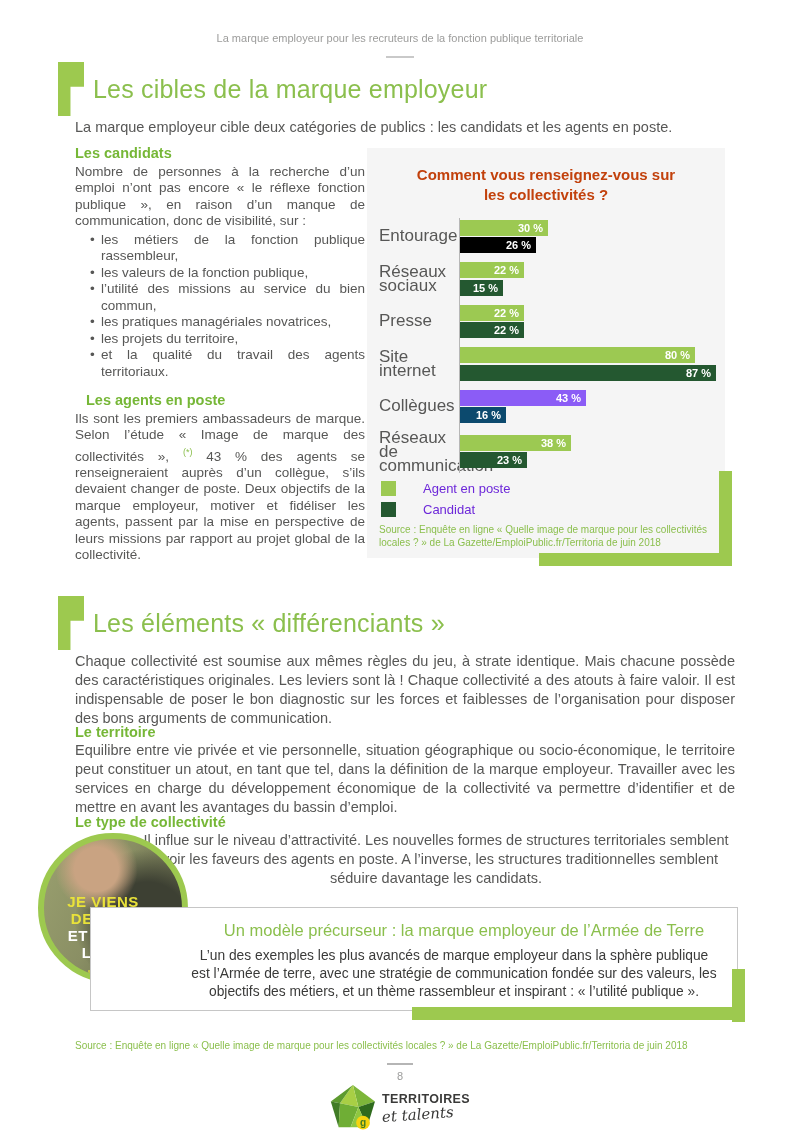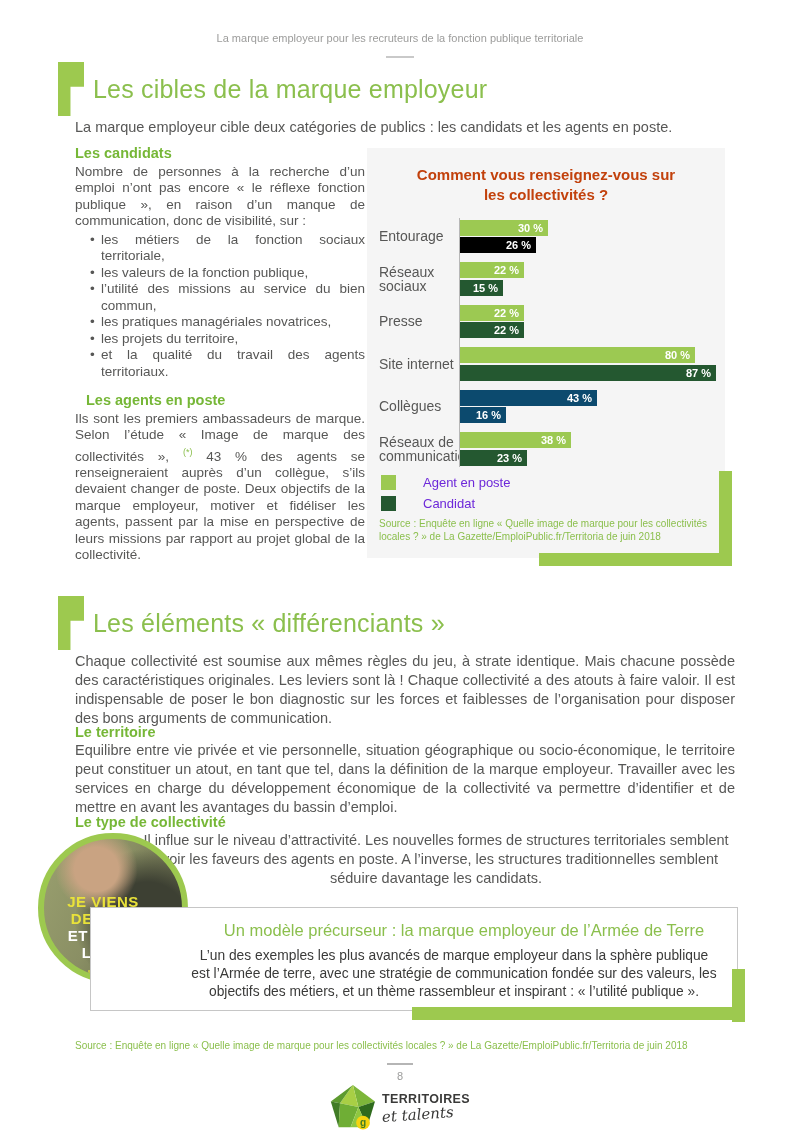--- a/index.html
+++ b/index.html
@@ -28,21 +28,21 @@
 
   
   .chart-box{position:absolute;left:367px;top:148px;width:358px;height:410px;background:#f5f5f5;}
   .accent{background:#9dc94f;position:absolute;}
   .chart-box .acc-v{right:-7px;bottom:-8px;width:13px;height:95px;}
   .chart-box .acc-h{right:-7px;bottom:-8px;width:193px;height:13px;}
   .chart-title{padding:17px 38px 0 38px;text-align:center;font-weight:bold;font-size:15px;line-height:20px;color:#c2410c;}
   .chart-rows{position:relative;margin:13px 10px 0 12px;}
   .axis-line{position:absolute;left:80px;top:0;bottom:0;width:1px;background:#b7b7b7;}
   .chart-group{display:flex;align-items:center;margin-bottom:6px;}
-  .cat-label{width:80px;font-size:14px;line-height:14px;color:#575756;flex:0 0 auto;padding-right:3px;box-sizing:border-box;}
+  .cat-label{width:80px;font-size:17px;line-height:14px;color:#575756;flex:0 0 auto;padding-right:3px;box-sizing:border-box;}
   .bar-col{flex:1;}
   .bar{height:16px;margin:1.5px 0;color:#fff;font-weight:bold;font-size:11px;line-height:16px;text-align:right;padding-right:5px;box-sizing:border-box;min-width:30px;}
   .legend{margin:8px 0 0 14px;}
   .legend-row{display:flex;align-items:center;margin-bottom:6px;}
   .legend-sq{width:15px;height:15px;margin-right:27px;flex:0 0 auto;}
   .legend-label{font-size:13px;color:#6d28d9;}
   .chart-source{margin:6px 18px 0 12px;font-size:10px;line-height:13px;color:#8bbf4d;}
 
   
   .para{position:absolute;left:75px;width:660px;font-size:14.5px;line-height:19px;text-align:justify;margin:0;}
@@ -86,21 +86,21 @@
   <div class="bracket"></div>
   <h1 class="sec-title">Les cibles de la marque employeur</h1>
 </div>
 
 <p class="intro" style="top:118px;">La marque employeur cible deux catégories de publics : les candidats et les agents en poste.</p>
 
 <div class="col-left">
   <h3 class="green-h">Les candidats</h3>
   <p>Nombre de personnes à la recherche d’un emploi n’ont pas encore « le réflexe fonction publique », en raison d’un manque de communication, donc de visibilité, sur :</p>
   <ul id="bullets">
-      <li>les métiers de la fonction sociaux territoriale,</li>
+      <li>les métiers de la fonction publique rassembleur,</li>
       <li>les valeurs de la fonction publique,</li>
       <li>l’utilité des missions au service du bien commun,</li>
       <li>les pratiques managériales novatrices,</li>
       <li>les projets du territoire,</li>
       <li>et la qualité du travail des agents territoriaux.</li>
     </ul>
   <h3 class="green-h mt">Les agents en poste</h3>
   <p><span>Ils sont les premiers ambassadeurs de marque. Selon l’étude « Image de marque des collectivités », </span><sup class="fn">(*)</sup><span> 43 % des agents se renseigneraient auprès d’un collègue, s’ils devaient changer de poste. Deux objectifs de la marque employeur, motiver et fidéliser les agents, passent par la mise en perspective de leurs missions par rapport au projet global de la collectivité.</span></p>
 </div>
 
@@ -134,21 +134,21 @@
       <div class="chart-group">
         <div class="cat-label">Site internet</div>
         <div class="bar-col">
           <div class="bar" style="background: rgb(156, 201, 82); width: 236px;">80 %</div>
           <div class="bar" style="background: rgb(36, 88, 48); width: 257px;">87 %</div>
         </div>
       </div>
       <div class="chart-group">
         <div class="cat-label">Collègues</div>
         <div class="bar-col">
-          <div class="bar" style="background: #0c4a6e; width: 138px;">43 %</div>
+          <div class="bar" style="background: #8b5cf6; width: 127px;">43 %</div>
           <div class="bar" style="background: #0c4a6e; width: 47px;">16 %</div>
         </div>
       </div>
       <div class="chart-group">
         <div class="cat-label">Réseaux de communication</div>
         <div class="bar-col">
           <div class="bar" style="background: rgb(156, 201, 82); width: 112px;">38 %</div>
           <div class="bar" style="background: rgb(36, 88, 48); width: 68px;">23 %</div>
         </div>
       </div>

